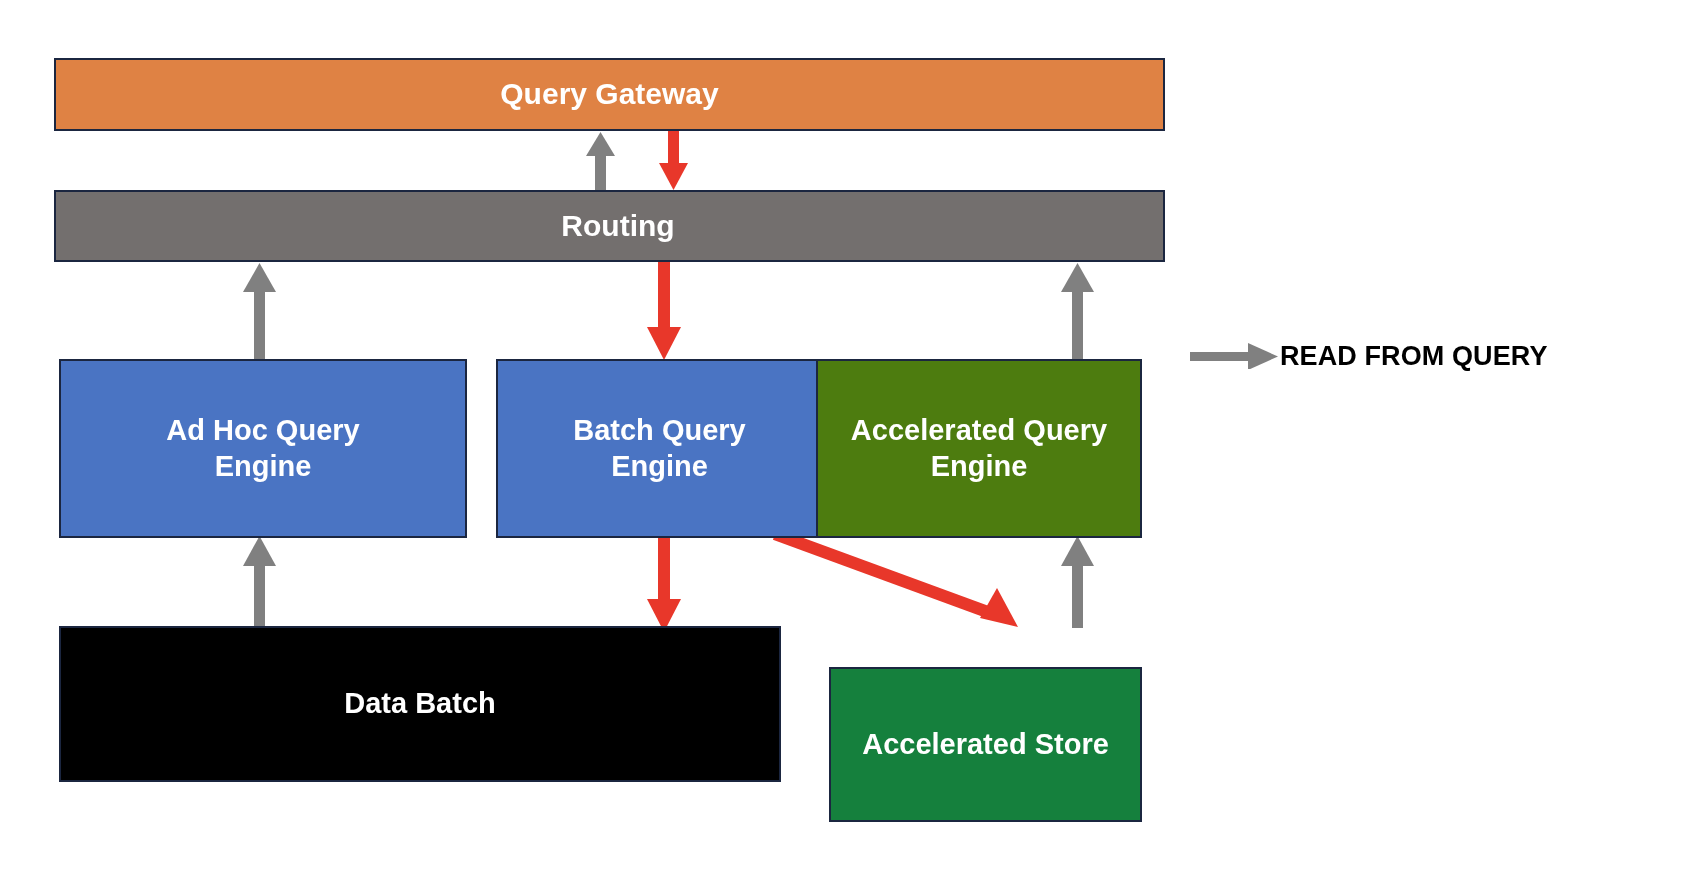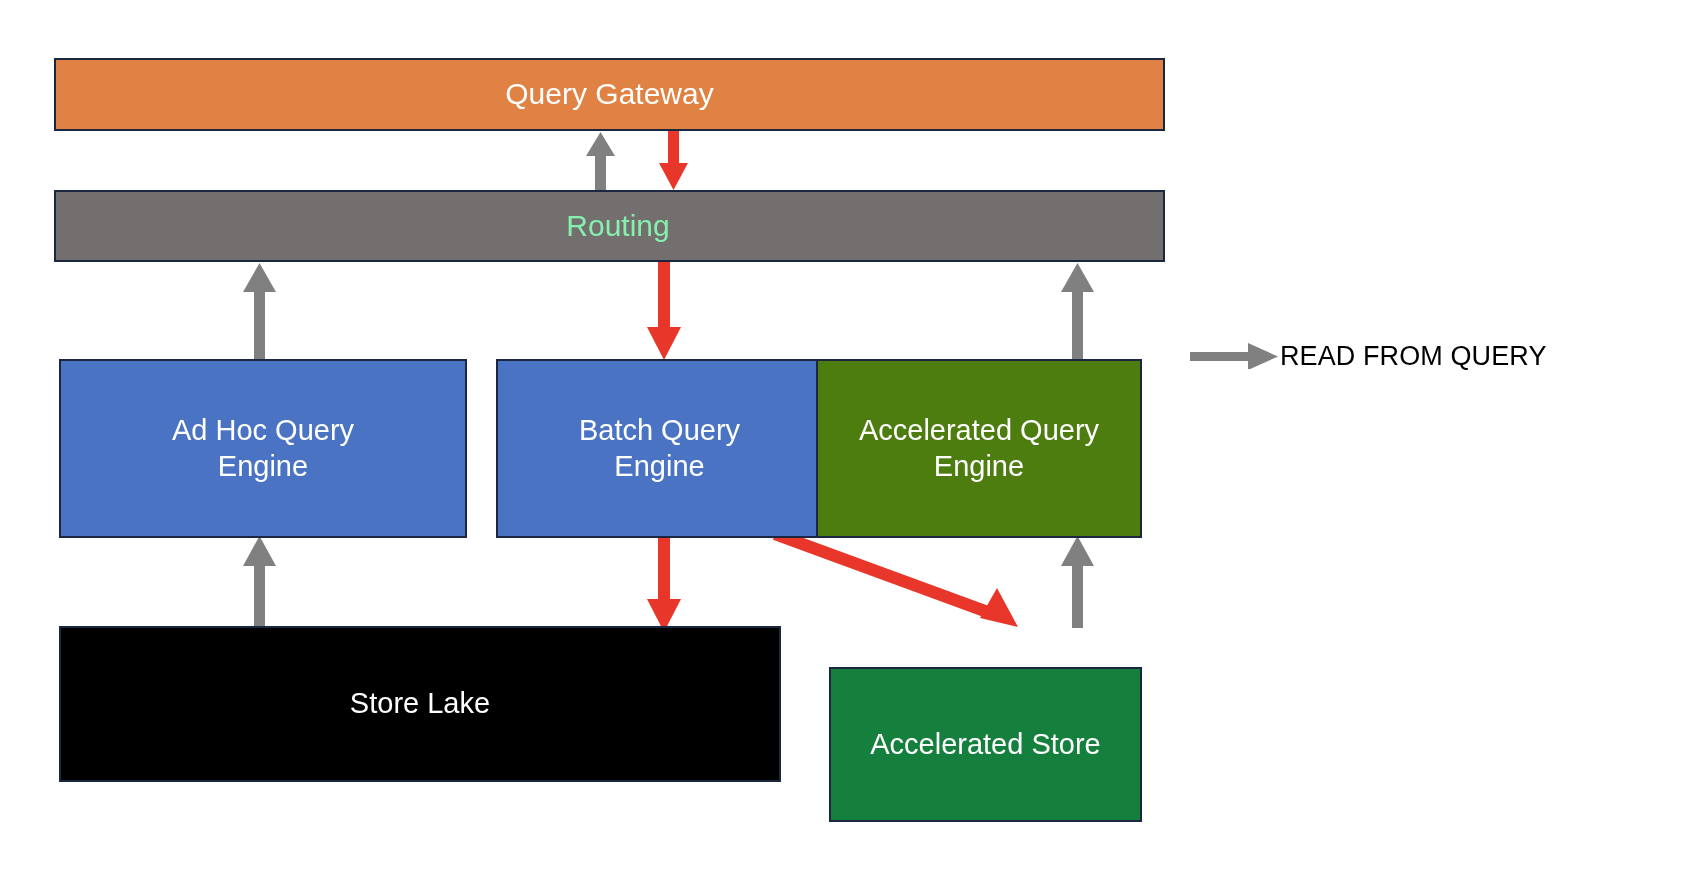--- a/index.html
+++ b/index.html
@@ -10,20 +10,21 @@
   }
   body {
     font-family: "Liberation Sans", sans-serif;
   }
   #canvas {
     position: relative;
     width: 1706px;
     height: 890px;
     background: #ffffff;
     overflow: hidden;
+    font-weight: bold;
   }
   .node {
     position: absolute;
     box-sizing: border-box;
     border: 2px solid #1b2640;
     display: flex;
     align-items: center;
     justify-content: center;
     text-align: center;
     color: #ffffff;
@@ -175,32 +176,32 @@
     </g>
 
     <g>
       <rect x="1072" y="562" width="11" height="66" fill="#808080"></rect>
       <polygon points="1077.5,536 1094,566 1061,566" fill="#808080"></polygon>
     </g>
   </svg>
 
   <div class="node" id="node-query-gateway" style="background: rgb(223, 130, 68); color: rgb(255, 255, 255); border-color: rgb(27, 38, 64);">Query Gateway</div>
 
-  <div class="node" id="node-routing" style="background: rgb(115, 111, 110); color: #86efac; border-color: rgb(27, 38, 64); padding-left: 17px;">Routing</div>
+  <div class="node" id="node-routing" style="background: rgb(115, 111, 110); color: #ffffff; border-color: rgb(27, 38, 64); padding-left: 17px;">Routing</div>
 
   <div class="node" id="node-adhoc-query-engine" style="background: rgb(74, 116, 195); color: rgb(255, 255, 255); border-color: rgb(27, 38, 64);">Ad Hoc Query
 Engine</div>
 
   <div class="node" id="node-batch-query-engine" style="background: rgb(74, 116, 195); color: rgb(255, 255, 255); border-color: rgb(27, 38, 64);">Batch Query
 Engine</div>
 
   <div class="node" id="node-accelerated-query-engine" style="background: #4d7c0f; color: rgb(255, 255, 255); border-color: rgb(27, 38, 64);">Accelerated Query
 Engine</div>
 
-  <div class="node" id="node-data-lake" style="background: rgb(0, 0, 0); color: rgb(255, 255, 255); border-color: rgb(27, 38, 64);">Store Lake</div>
+  <div class="node" id="node-data-lake" style="background: rgb(0, 0, 0); color: rgb(255, 255, 255); border-color: rgb(27, 38, 64);">Data Batch</div>
 
   <div class="node" id="node-accelerated-store" style="background: #15803d; color: rgb(255, 255, 255); border-color: rgb(27, 38, 64); margin-top: 40px;">Accelerated Store</div>
 
   <div id="legend">
 
     <div class="legend-row">
       <span class="legend-swatch">
         <svg viewBox="0 0 88 26" width="88" height="26" xmlns="http://www.w3.org/2000/svg">
           <rect x="0" y="9" width="63" height="9" fill="#808080"></rect>
           <polygon points="88,13.5 58,27 58,0" fill="#808080"></polygon>

